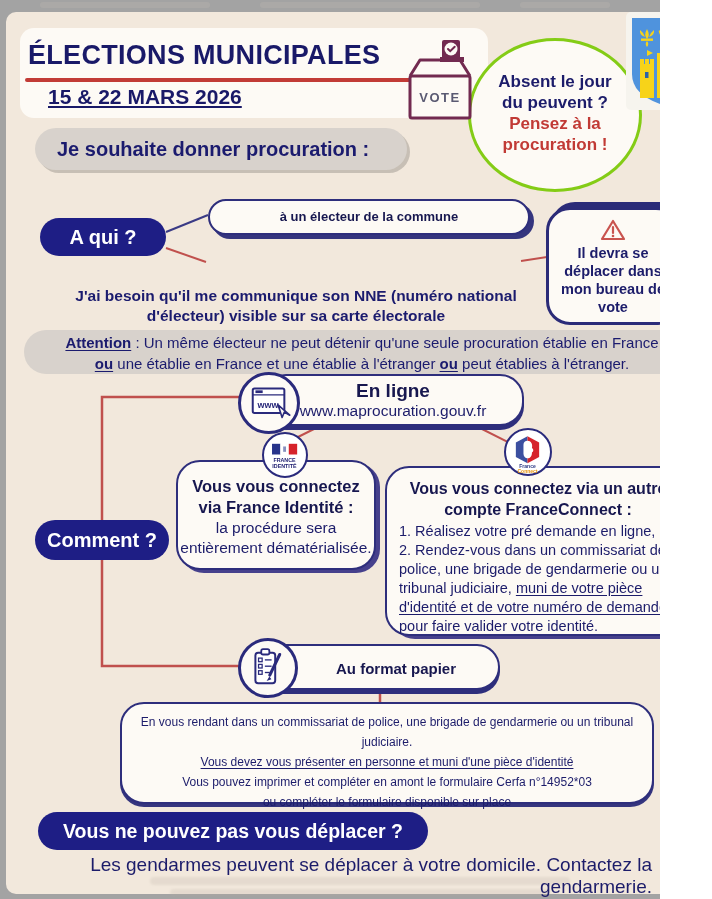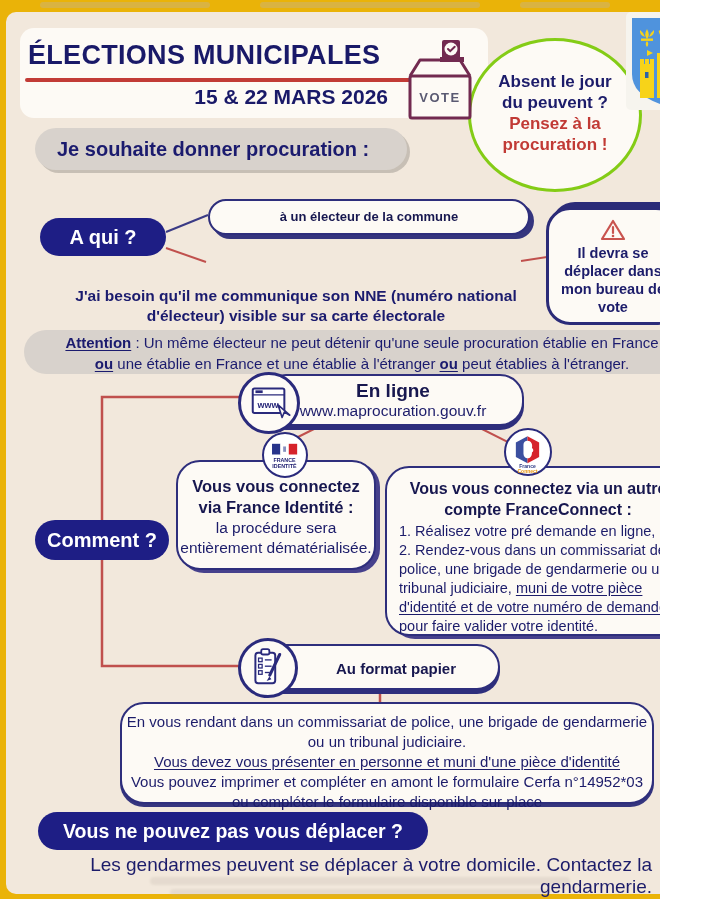--- a/index.html
+++ b/index.html
@@ -1,31 +1,31 @@
 <!DOCTYPE html>
 <html><head>
 <meta charset="utf-8">
 <style>
   html,body{margin:0;padding:0;background:#ffffff;}
-  #poster{position:relative;width:660px;height:899px;background:#eab308;overflow:hidden;
+  #poster{position:relative;width:660px;height:899px;background:#a3a3a3;overflow:hidden;
           font-family:"Liberation Sans",sans-serif;color:#1c1c6a;}
   .abs{position:absolute;}
   #paper-bg{left:6px;top:12px;width:700px;height:882px;background:#f2e8dc;border-radius:10px;}
   .smudge{background:#b9b4ae;opacity:.35;border-radius:3px;}
   .card{background:#fdfaf5;}
   .navy-border{border:2.5px solid #2e2e7c;}
   .bold{font-weight:bold;}
   .red{color:#c13a35;}
   .ul{text-decoration:underline;text-underline-offset:2px;}
 
   
   #header-card{left:20px;top:28px;width:468px;height:90px;border-radius:14px;}
   #main-title{left:28px;top:40px;width:372px;font-size:27px;font-weight:bold;color:#191968;letter-spacing:.3px;}
   #title-underline{left:25px;top:78px;width:394px;height:4px;background:#c23b36;border-radius:2px;}
-  #dates{left:48px;top:85px;width:340px;text-align:right;font-size:21px;font-weight:bold;color:#191968;}
+  #dates{left:48px;top:85px;width:340px;text-align:left;font-size:21px;font-weight:bold;color:#191968;text-decoration:underline;}
   #ballot-icon{left:402px;top:38px;}
 
   
   #crest{left:626px;top:12px;}
 
   
   #absent-bubble{left:468px;top:38px;width:168px;height:148px;border:3px solid #84cc16;border-radius:50%;
                  background:#fdfaf5;text-align:center;padding-top:0;}
   #absent-bubble .in{position:absolute;left:0;top:30px;width:100%;font-size:17px;font-weight:bold;line-height:21px;}
 
@@ -69,21 +69,21 @@
   #fc-card{left:385px;top:466px;width:306px;height:170px;border-radius:24px;box-shadow:6px 3px 0 #46408c;box-sizing:border-box;padding:10px 12px 0 12px;}
   #fc-title{text-align:center;font-size:16px;font-weight:bold;line-height:21px;color:#17174f;}
   #fc-steps{margin-top:2px;font-size:14.5px;line-height:19px;color:#1c1c6a;}
   #fc-logo{left:504px;top:428px;width:48px;height:48px;border:2.5px solid #2a2a7c;border-radius:50%;background:#fff;box-sizing:border-box;z-index:6;}
 
   
   #papier-pill{left:258px;top:644px;width:242px;height:46px;border-radius:23px;box-shadow:0 4px 0 #2e2e7c;
                font-size:15px;font-weight:bold;color:#17174f;text-align:center;line-height:46px;padding-left:34px;box-sizing:border-box;}
   #clip-circle{left:238px;top:638px;width:60px;height:60px;border:3px solid #2a2a7c;border-radius:50%;background:#fdfaf5;box-sizing:border-box;z-index:6;}
   #paper-box{left:120px;top:702px;width:534px;height:102px;border-radius:24px;box-shadow:0 3px 0 #35357e;
-             text-align:center;font-size:15px;line-height:20px;color:#1c1c6a;padding-top:8px;box-sizing:border-box;}
+             text-align:center;font-size:12px;line-height:20px;color:#1c1c6a;padding-top:8px;box-sizing:border-box;}
 
   
   #footer-pill{left:38px;top:812px;width:390px;height:38px;font-size:19.5px;line-height:38px;border-radius:19px;}
   #gendarme-note{left:60px;top:854px;width:592px;text-align:right;font-size:19px;color:#1c1c6a;font-weight:500;}
   .ghost{background:#b9ada2;opacity:.22;border-radius:4px;filter:blur(1px);}
 
   #lines{left:0;top:0;z-index:1;}
   .layer2{z-index:2;}
   .layer3{z-index:3;}
 </style>

